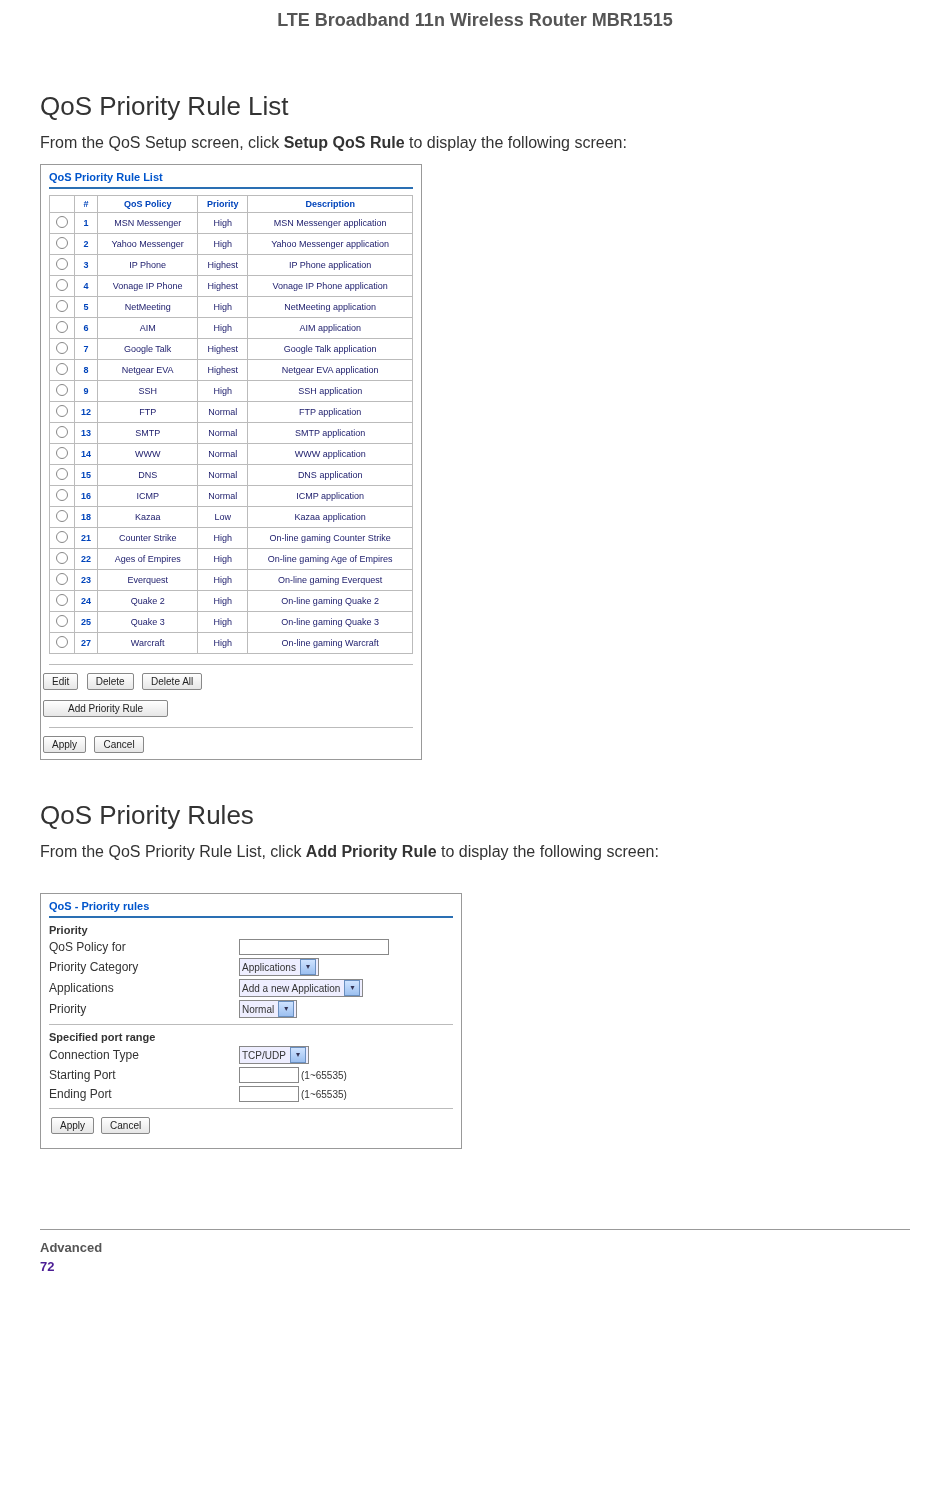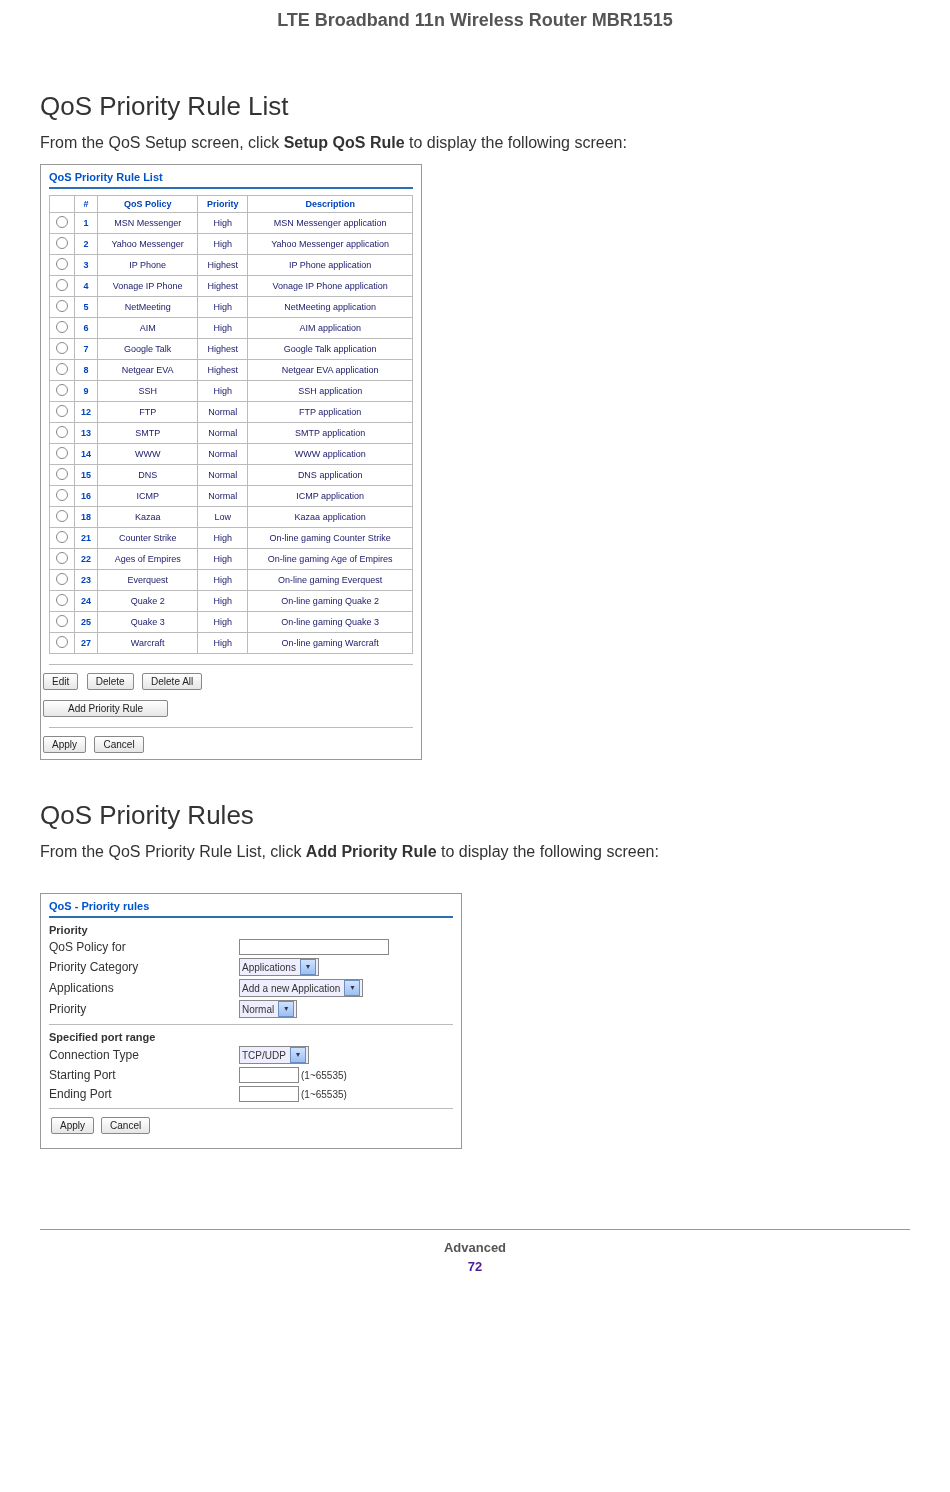--- a/index.html
+++ b/index.html
@@ -97,21 +97,20 @@
     display:inline-flex; align-items:center; gap:4px; box-sizing:border-box;
   }
   .chev {
     display:inline-block; width:14px; height:14px; background:linear-gradient(#cfe3ff,#9cc0f0);
     border:1px solid #6a8fc0; text-align:center; line-height:13px; font-size:8px; color:#335;
   }
   .hint { font-size:10px; color:#333; margin-left:2px; }
   .footer {
     margin-top:80px;
     border-top:1px solid #999;
-    text-align:center;
     padding:10px 0 30px 0;
   }
   .footer .chapter { font-size:13px; font-weight:bold; color:#555; }
   .footer .pagenum { font-size:13px; font-weight:bold; color:#4c1d95; margin-top:4px; }
   .list-panel { width:380px; }
 </style>
 </head>
 <body>
 
 <div class="header">LTE Broadband 11n Wireless Router MBR1515</div>

